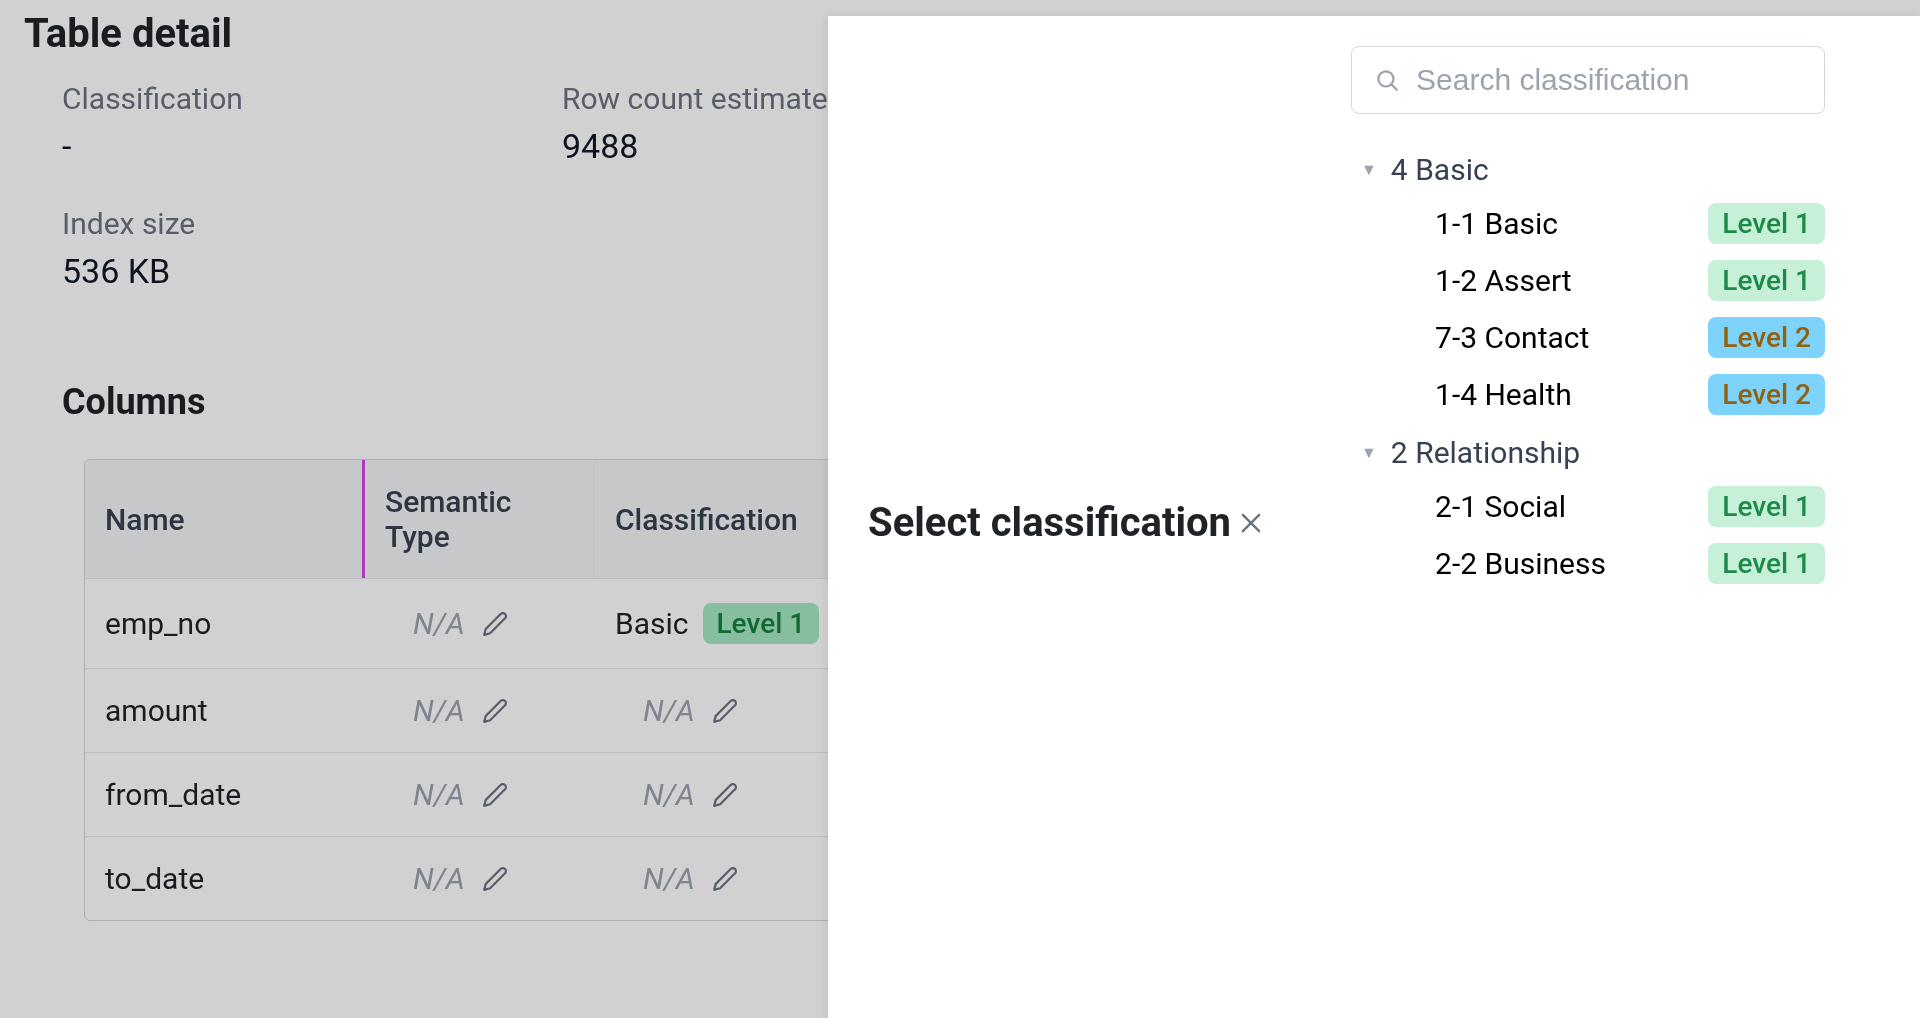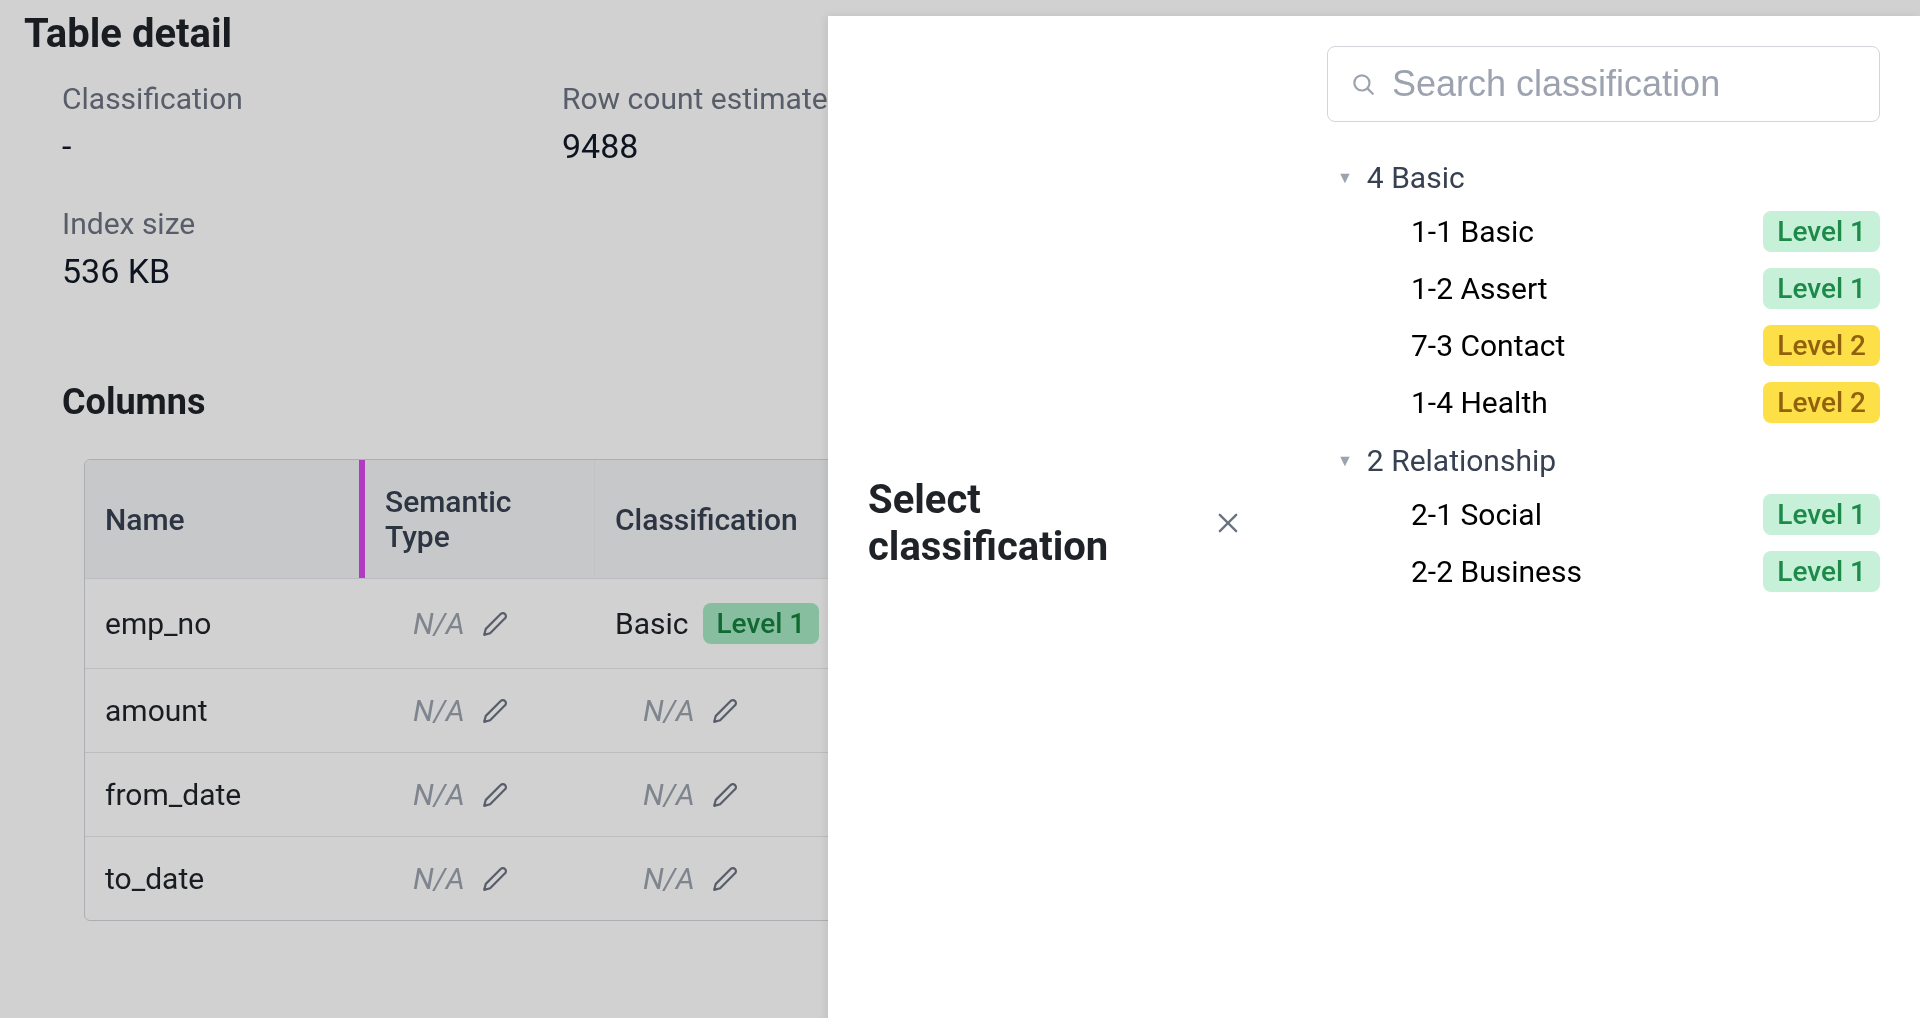--- a/index.html
+++ b/index.html
@@ -81,21 +81,21 @@
       font-size: 30px;
       padding: 24px 20px;
       display: flex;
       align-items: center;
       gap: 14px;
     }
     .th {
       font-weight: 500;
       color: #374151;
     }
-    .col-name { width: 280px; border-right: 6px solid #d946ef;}
+    .col-name { width: 280px; border-right: 3px solid #d946ef;}
     .col-semantic { width: 230px; border-right: 1px solid #ebedf0;}
     .col-classification { width: 350px; border-right: 1px solid #ebedf0;}
     .col-type { width: 180px; }
     .tbody .trow {
       display: flex;
       border-bottom: 1px solid #e5e7eb;
     }
     .tbody .trow:last-child {
       border-bottom: none;
     }
@@ -116,21 +116,21 @@
     }
     .pill-level1 {
       background: #a7e8c4;
       color: #15803d;
     }
     .pill-level1-light {
       background: #c6f0d8;
       color: #1d8a4a;
     }
     .pill-level2 {
-      background: #fde047;
+      background: #7dd3fc;
       color: #92610e;
     }
     .icon-btn {
       width: 32px;
       height: 32px;
       display: inline-flex;
       align-items: center;
       justify-content: center;
       cursor: pointer;
       color: #6b7280;
@@ -175,21 +175,21 @@
       border-radius: 8px;
       padding: 16px 22px;
       display: flex;
       align-items: center;
       gap: 16px;
       margin-bottom: 30px;
     }
     .search-input {
       border: none;
       outline: none;
-      font-size: 36px;
+      font-size: 30px;
       flex: 1;
       color: #0f766e;
     }
     .search-input::placeholder {
       color: #9ca3af;
     }
     .tree {
       padding-left: 10px;
     }
     .tree-group {

